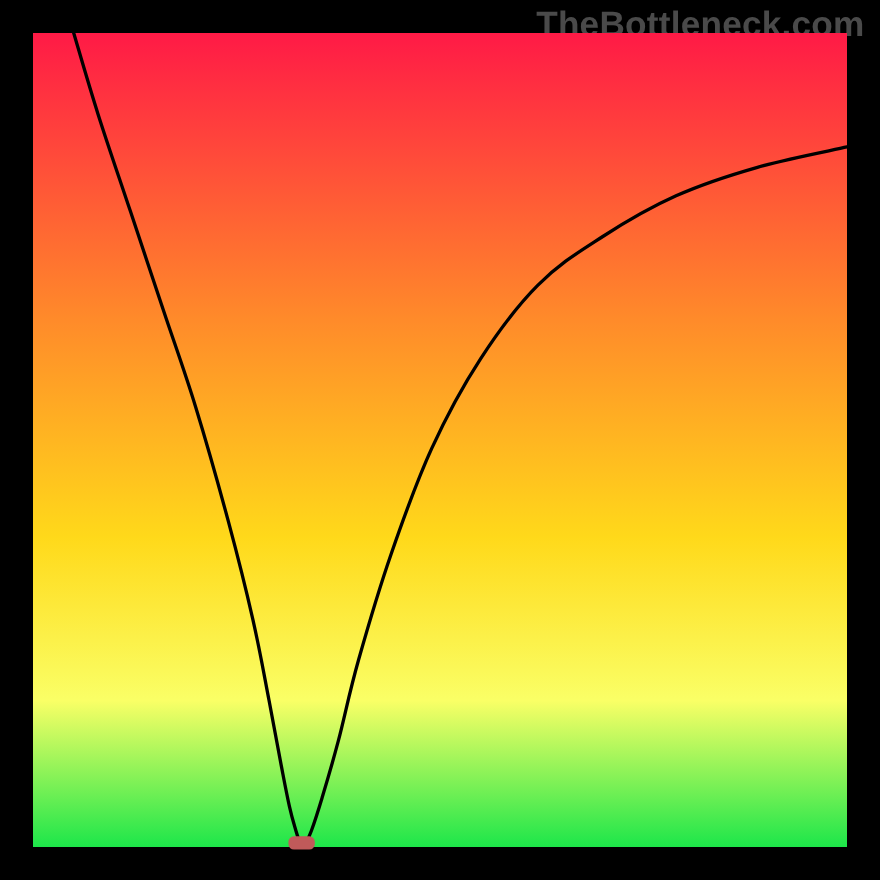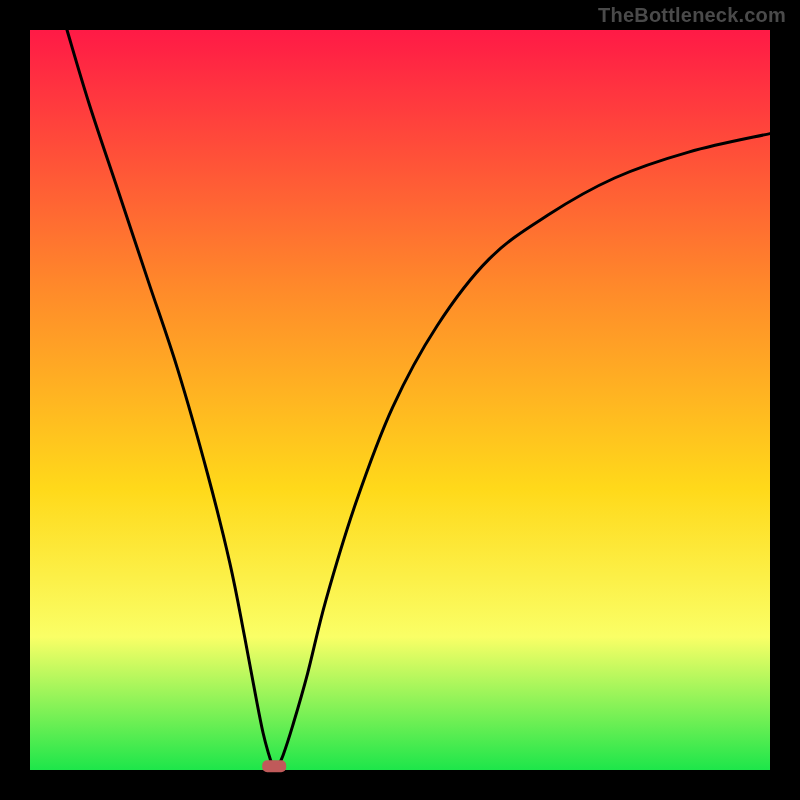--- a/index.html
+++ b/index.html
@@ -15,21 +15,21 @@
     position: relative;
     width: 800px;
     height: 800px;
     background: #000;
   }
   .watermark {
     position: absolute;
     top: 4px;
     right: 14px;
     color: #4a4a4a;
-    font-size: 20px;
+    font-size: 32px;
     font-weight: 600;
     letter-spacing: 0.2px;
     user-select: none;
   }
   svg.plot {
     position: absolute;
     top: 0;
     left: 0;
   }
 </style>

